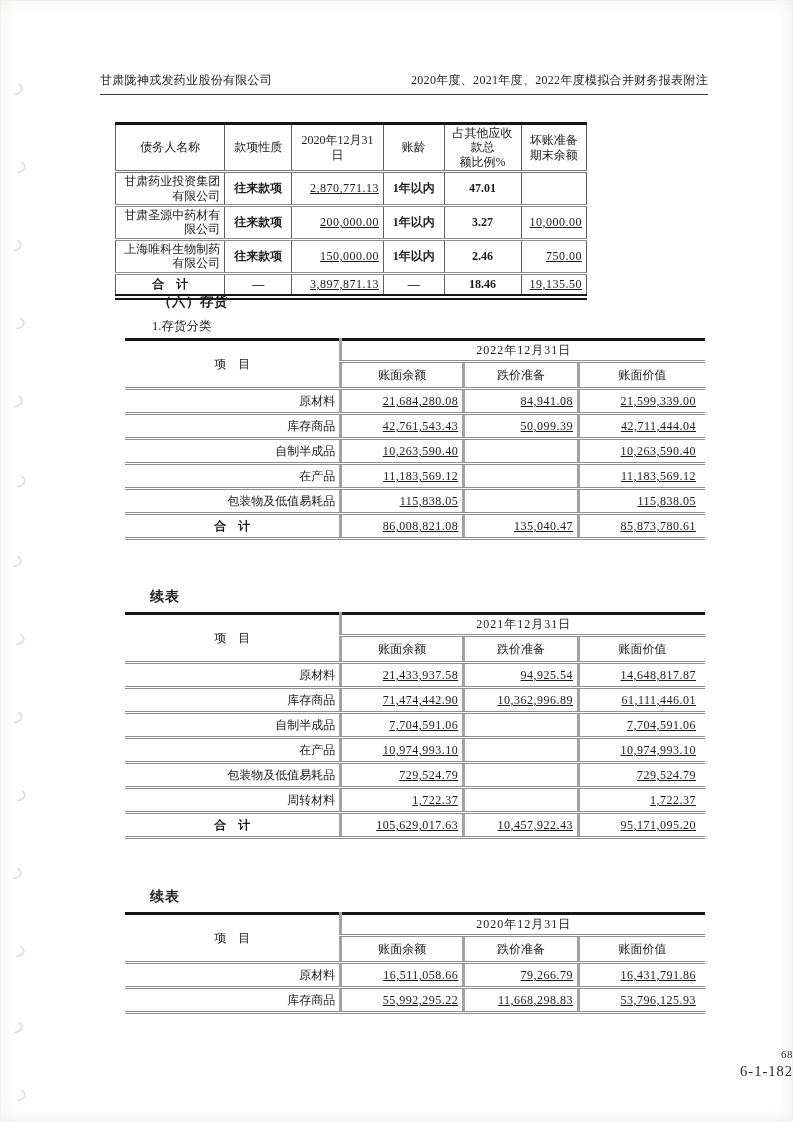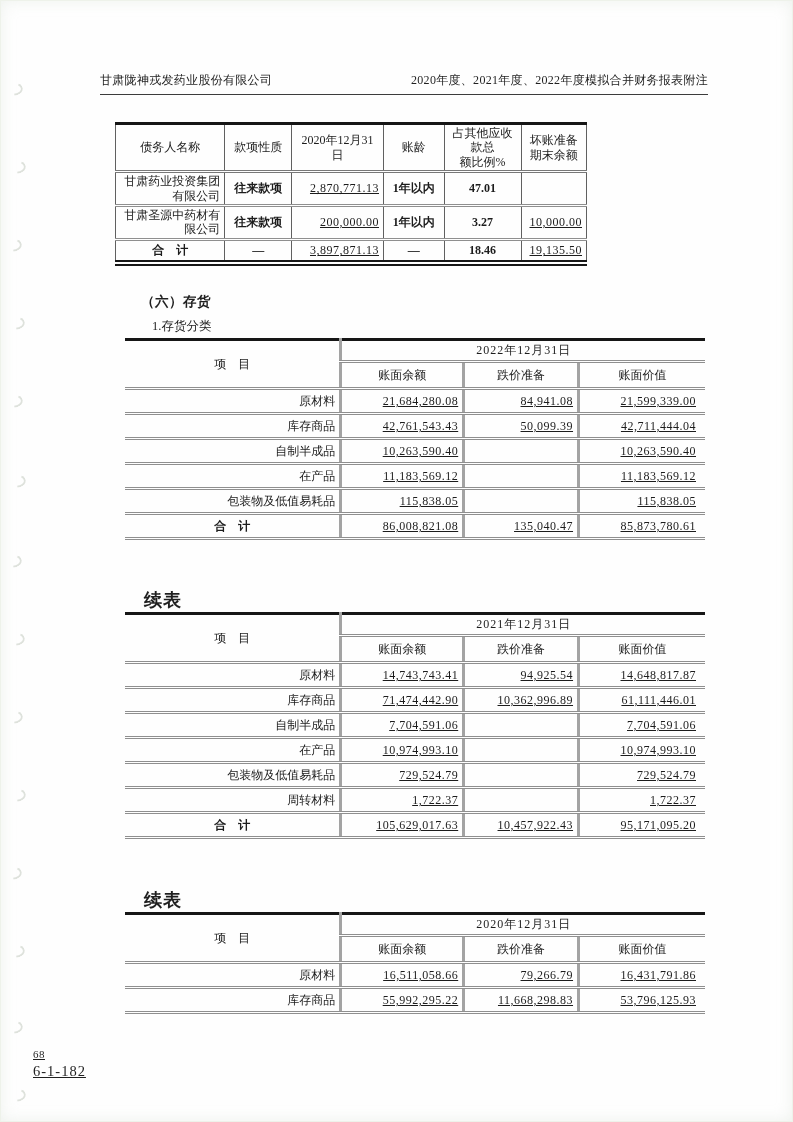--- a/index.html
+++ b/index.html
@@ -54,25 +54,25 @@
   .inv-wrap { position:absolute; left:125px; }
   table.inv { width:580px; border-top:3px solid #161616; border-bottom:3px solid #161616; }
   .inv th, .inv td { border-bottom:3px double #8f8f8f; }
   .inv .vl { border-left:3px solid #a3a3a3; }
   .inv .date-h { height:22px; text-align:center; letter-spacing:1px; }
   .inv .item-h { text-align:center; }
   .inv .sub-h { height:27px; text-align:center; }
   .inv tbody td { height:25px;margin-top:8px; }
   .inv tr.total td { height:25px; }
 
-  .sec-heading { position:absolute; left:141px; top:293px; font-size:13.5px; font-weight:bold; letter-spacing:.5px;text-align:center; }
+  .sec-heading { position:absolute; left:158px; top:293px; font-size:13.5px; font-weight:bold; letter-spacing:.5px;text-align:center; }
   .sub-heading { position:absolute; left:152px; top:318px; font-size:12.5px; }
-  .cont-label  { position:absolute; left:144px; font-size:18px; font-weight:600; letter-spacing:1px; }
-
-  .page-footer { position:absolute; top:1048px; left:33px; right:0; text-align:left;text-decoration:underline; }
+  .cont-label  { position:absolute; left:150px; font-size:14px; font-weight:600; letter-spacing:1px; }
+
+  .page-footer { position:absolute; top:1048px; left:33px; right:0; text-align:right; }
   .page-num { font-size:11px; letter-spacing:.5px; }
   .doc-code { font-size:14.5px; margin-top:3px; letter-spacing:1px; }
 </style>
 </head>
 <body>
 
 <div class="scan-tint"></div>
 
 <div>
   <span class="ring" style="left:10px;top:84px"></span>
@@ -128,20 +128,28 @@
         <td class="num"></td>
       </tr>
       <tr>
         <td class="item">甘肃圣源中药材有限公司</td>
         <td class="ctr">往来款项</td>
         <td class="num">200,000.00</td>
         <td class="ctr">1年以内</td>
         <td class="ctr">3.27</td>
         <td class="num">10,000.00</td>
       </tr>
+      <tr>
+        <td class="item">上海唯科生物制药有限公司</td>
+        <td class="ctr">往来款项</td>
+        <td class="num">150,000.00</td>
+        <td class="ctr">1年以内</td>
+        <td class="ctr">2.46</td>
+        <td class="num">750.00</td>
+      </tr>
       <tr class="total">
         <td class="ctr">合　计</td>
         <td class="ctr">—</td>
         <td class="num">3,897,871.13</td>
         <td class="ctr">—</td>
         <td class="ctr">18.46</td>
         <td class="num">19,135.50</td>
       </tr>
     </tbody>
   </table>
@@ -227,21 +235,21 @@
       </tr>
       <tr>
         <th class="vl sub-h">账面余额</th>
         <th class="vl sub-h">跌价准备</th>
         <th class="vl sub-h">账面价值</th>
       </tr>
     </thead>
     <tbody>
       <tr>
         <td class="item">原材料</td>
-        <td class="vl num">14,743,743.41</td>
+        <td class="vl num">21,433,937.58</td>
         <td class="vl num">94,925.54</td>
         <td class="vl num num-last">14,648,817.87</td>
       </tr>
       <tr>
         <td class="item">库存商品</td>
         <td class="vl num">71,474,442.90</td>
         <td class="vl num">10,362,996.89</td>
         <td class="vl num num-last">61,111,446.01</td>
       </tr>
       <tr>

